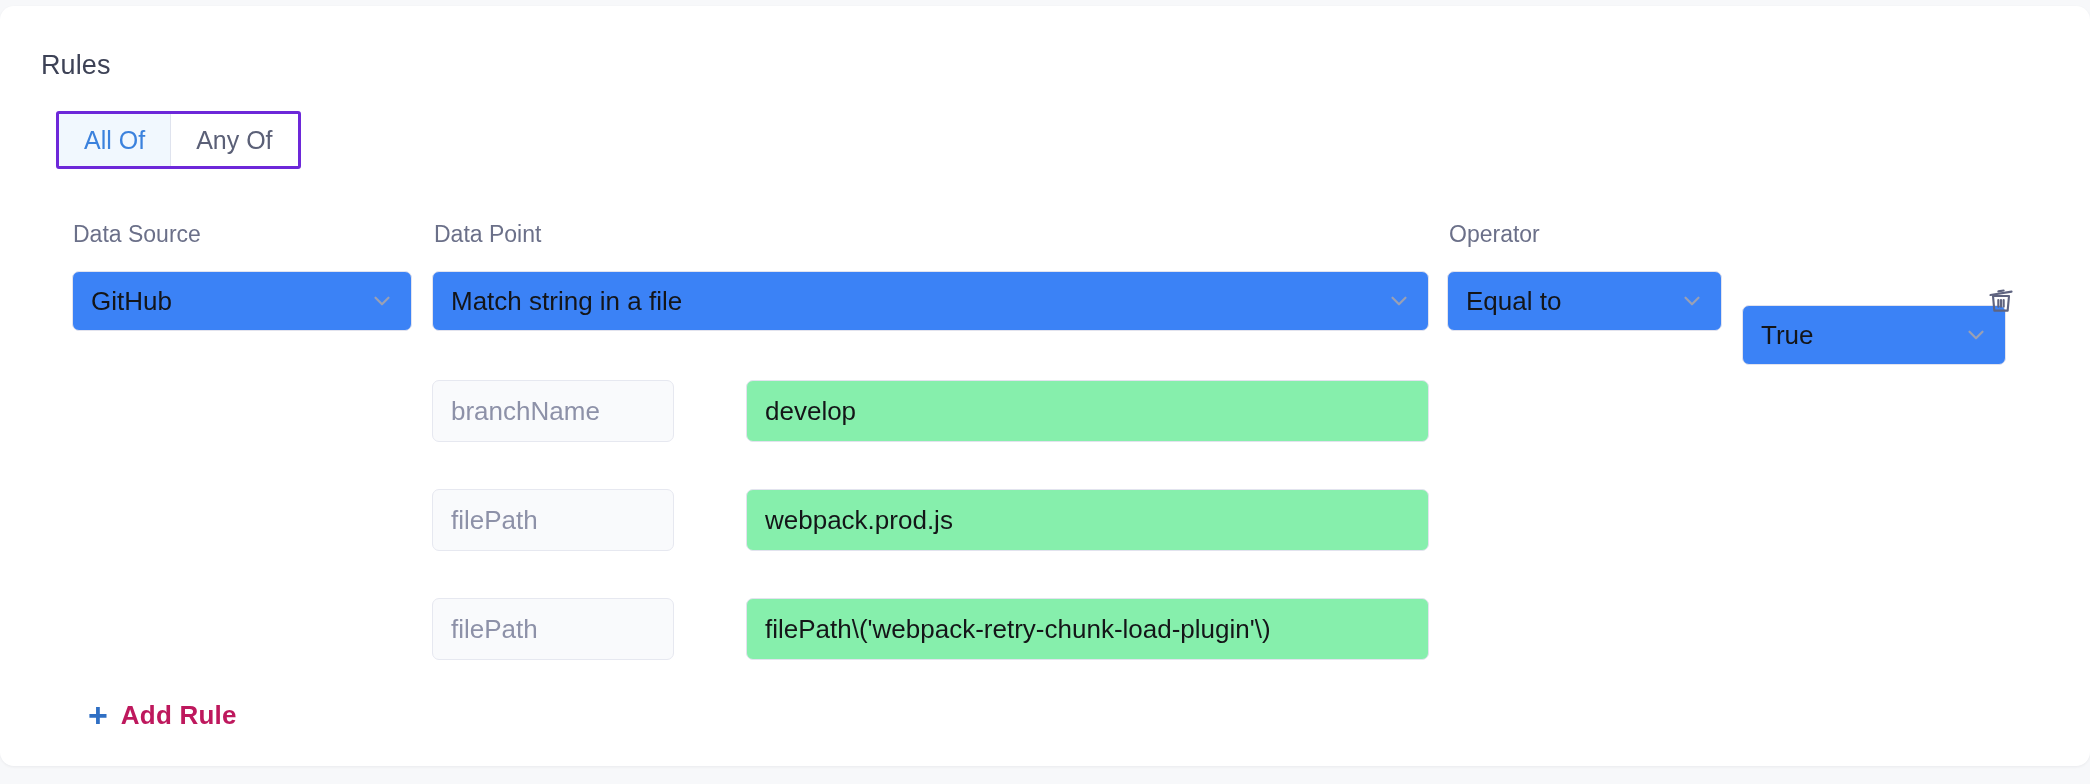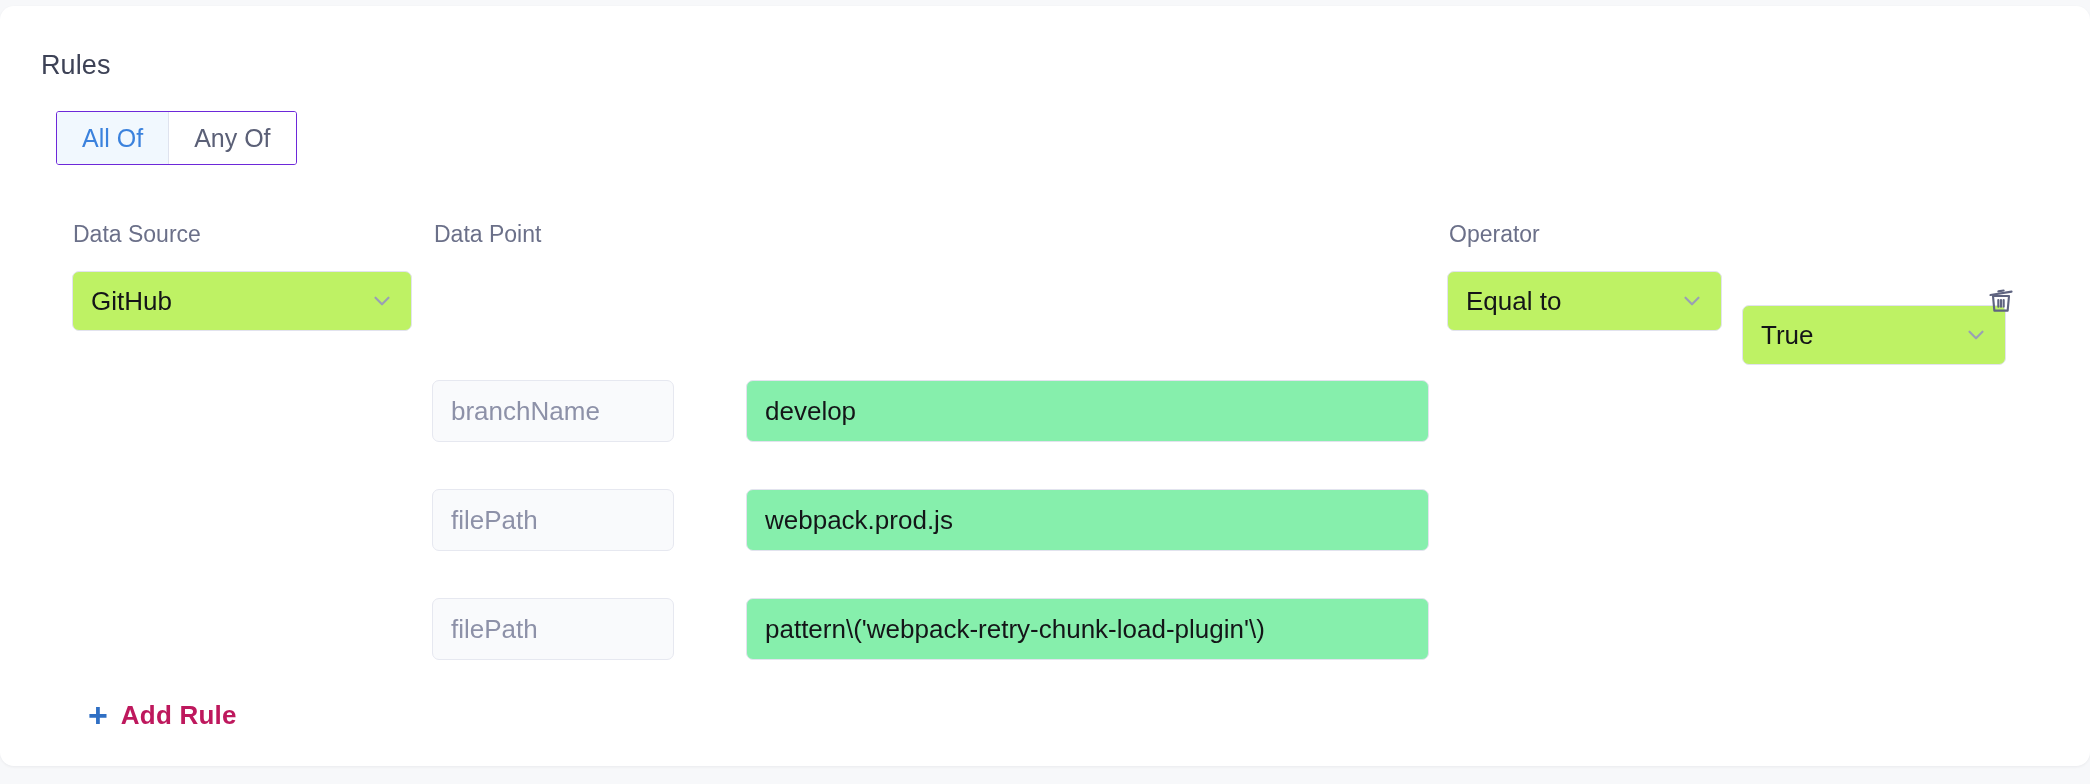--- a/index.html
+++ b/index.html
@@ -36,21 +36,21 @@
     color: #3d4256;
     letter-spacing: 0.1px;
   }
 
   
   .segmented {
     position: absolute;
     left: 56px;
     top: 105px;
     display: flex;
-    border: 1px solid #6d28d9;
+    border: 3px solid #6d28d9;
     border-radius: 3px;
     overflow: hidden;
     background: #ffffff;
   }
   .segmented .seg {
     font-size: 25px;
     padding: 0 25px;
     height: 52px;
     line-height: 52px;
     box-sizing: border-box;
@@ -77,21 +77,21 @@
   #label-data-source { left: 73px;   top: 215px; }
   #label-data-point  { left: 434px;  top: 215px; }
   #label-operator    { left: 1449px; top: 215px; }
 
   
   .field {
     position: absolute;
     box-sizing: border-box;
     border: 1px solid #e2e3ee;
     border-radius: 7px;
-    background: #bef264;
+    background: #3b82f6;
     display: flex;
     align-items: center;
   }
   .field .value {
     font-size: 26px;
     color: #141518;
     padding-left: 18px;
     white-space: nowrap;
     overflow: hidden;
     text-overflow: ellipsis;
@@ -219,20 +219,28 @@
 
   <div class="field" id="select-data-source">
     <span class="value">GitHub</span>
     <span class="chevron">
       <svg width="26" height="26" viewBox="0 0 24 24" fill="none" stroke="#9aa0b4" stroke-width="2" stroke-linecap="round" stroke-linejoin="round">
         <polyline points="6 9 12 15 18 9"></polyline>
       </svg>
     </span>
   </div>
 
+  <div class="field" id="select-data-point">
+    <span class="value">Match string in a file</span>
+    <span class="chevron">
+      <svg width="26" height="26" viewBox="0 0 24 24" fill="none" stroke="#9aa0b4" stroke-width="2" stroke-linecap="round" stroke-linejoin="round">
+        <polyline points="6 9 12 15 18 9"></polyline>
+      </svg>
+    </span>
+  </div>
 
   <div class="field" id="select-operator">
     <span class="value">Equal to</span>
     <span class="chevron">
       <svg width="26" height="26" viewBox="0 0 24 24" fill="none" stroke="#9aa0b4" stroke-width="2" stroke-linecap="round" stroke-linejoin="round">
         <polyline points="6 9 12 15 18 9"></polyline>
       </svg>
     </span>
   </div>
 
@@ -274,21 +282,21 @@
     <div class="param-value">
       <span class="vtext">webpack.prod.js</span>
     </div>
   </div>
 
   <div class="param-row" id="param-row-2">
     <div class="param-key">
       <span class="ptext">filePath</span>
     </div>
     <div class="param-value">
-      <span class="vtext">pattern\('webpack-retry-chunk-load-plugin'\)</span>
+      <span class="vtext">filePath\('webpack-retry-chunk-load-plugin'\)</span>
     </div>
   </div>
 
   <button id="add-rule-button">
     <span class="plus">+</span>
     <span class="label">Add Rule</span>
   </button>
 
 </div>
 

